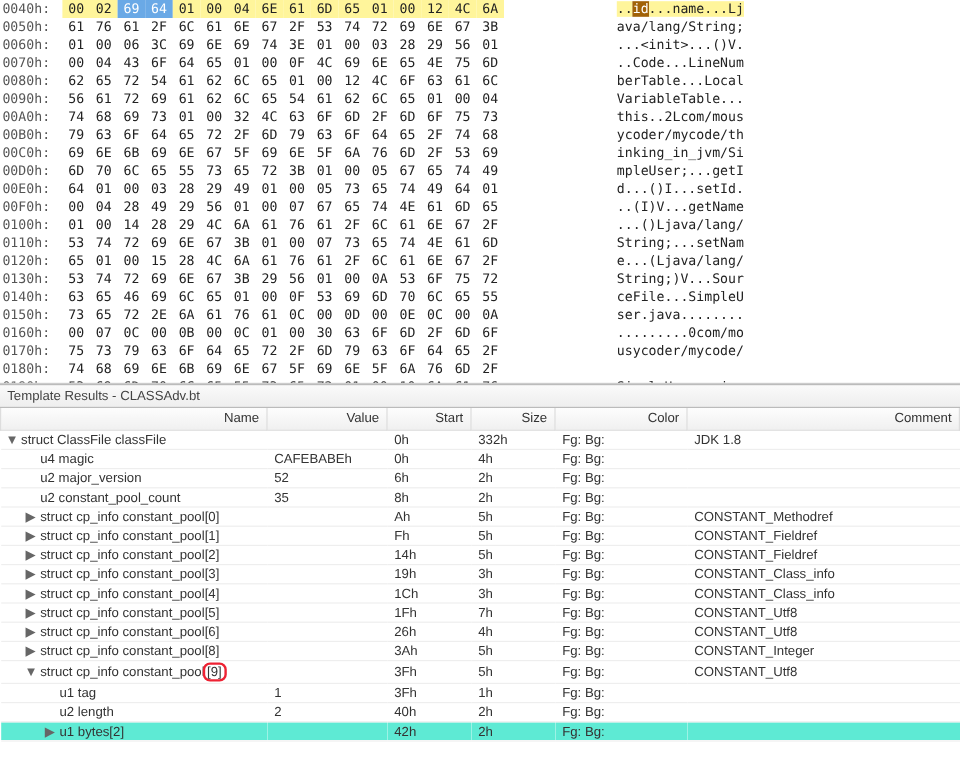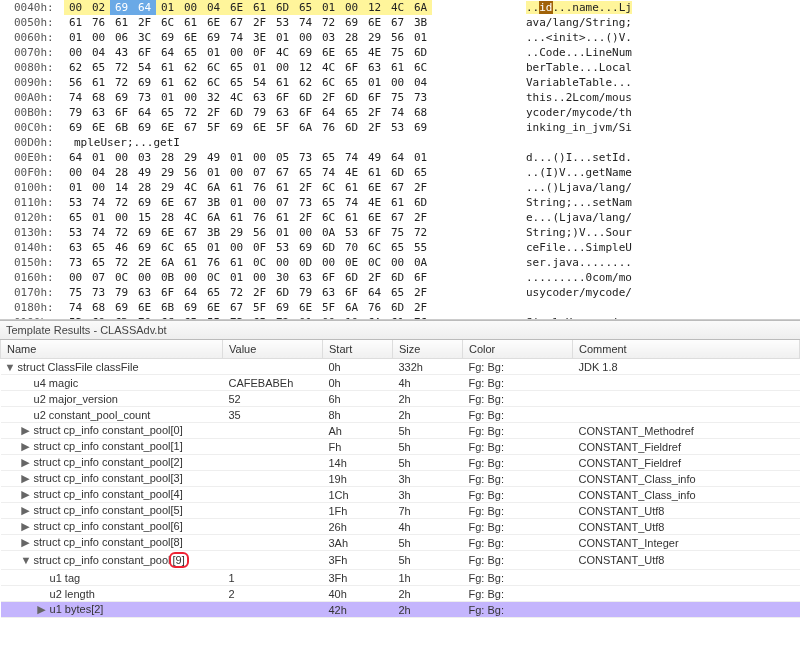--- a/index.html
+++ b/index.html
@@ -17,21 +17,21 @@
   .hexpane {
     flex: 0 0 auto;
     height: 320px;
     overflow: hidden;
     font-family: "Menlo","Consolas",monospace;
     font-size: 11px;
     line-height: 15px;
     background: #fff;
     border-bottom: 1px solid #ccc;
   }
-  .hexrow { display: flex; white-space: pre; margin-left: 12px; }
+  .hexrow { display: flex; white-space: pre; }
   .addr { width: 52px; color: #555; padding-left: 2px; }
   .bytes { flex: 0 0 auto; width: 452px; letter-spacing: 0px; }
   .bytes span { display:inline-block; width:23px; text-align:center; color:#222; }
   .bytes .sel { background: #6aa9e6; color:#fff; }
   .bytes .hl  { background: #fff59b; }
   .ascii { flex: 1; padding-left: 10px; color:#222; }
   .ascii .sel { background:#a16207; color:#fff; }
   .ascii .hl  { background:#fff59b; }
 
   .template-title {
@@ -46,33 +46,33 @@
     flex: 1;
     overflow: auto;
     font-size: 11px;
   }
   table { border-collapse: collapse; width: 100%; table-layout: fixed; }
   th {
     background: linear-gradient(#fdfdfd,#f0f0f0);
     border: 1px solid #ddd;
     border-top: none;
     padding: 3px 6px;
-    text-align: left;
+    text-align: right;
     font-weight: normal;
     color:#333;
     font-size: 11px;
   }
   td {
     border-bottom: 1px solid #eee;
     padding: 1px 6px;
     height: 16px;
     overflow: hidden;
     white-space: nowrap;
   }
-  tr.selected td { background:#c4b5fd; }
+  tr.selected td { background:#5eead4; }
   .indent0 { padding-left: 4px; }
   .indent1 { padding-left: 20px; margin-top: 32px; }
   .indent2 { padding-left: 36px; }
   .tw { display:inline-block; width:10px; text-align:center; color:#666; cursor:pointer; }
   .hlbox {
     display:inline-block;
     border:2px solid #e23; border-radius:6px;
     padding:0 2px; margin-left:-2px;
   }
   col.c-name{width:222px}
@@ -88,21 +88,21 @@
 <div class="hexpane" id="hexpane">
     <div class="hexrow"><div class="addr">0040h:</div><div class="bytes"><span class="hl">00</span><span class="hl">02</span><span class="sel">69</span><span class="sel">64</span><span class="hl">01</span><span class="hl">00</span><span class="hl">04</span><span class="hl">6E</span><span class="hl">61</span><span class="hl">6D</span><span class="hl">65</span><span class="hl">01</span><span class="hl">00</span><span class="hl">12</span><span class="hl">4C</span><span class="hl">6A</span></div><div class="ascii"><span class="hl">..</span><span class="sel">id</span><span class="hl">...name...Lj</span></div></div>
     <div class="hexrow"><div class="addr">0050h:</div><div class="bytes"><span>61</span><span>76</span><span>61</span><span>2F</span><span>6C</span><span>61</span><span>6E</span><span>67</span><span>2F</span><span>53</span><span>74</span><span>72</span><span>69</span><span>6E</span><span>67</span><span>3B</span></div><div class="ascii">ava/lang/String;</div></div>
     <div class="hexrow"><div class="addr">0060h:</div><div class="bytes"><span>01</span><span>00</span><span>06</span><span>3C</span><span>69</span><span>6E</span><span>69</span><span>74</span><span>3E</span><span>01</span><span>00</span><span>03</span><span>28</span><span>29</span><span>56</span><span>01</span></div><div class="ascii">...&lt;init&gt;...()V.</div></div>
     <div class="hexrow"><div class="addr">0070h:</div><div class="bytes"><span>00</span><span>04</span><span>43</span><span>6F</span><span>64</span><span>65</span><span>01</span><span>00</span><span>0F</span><span>4C</span><span>69</span><span>6E</span><span>65</span><span>4E</span><span>75</span><span>6D</span></div><div class="ascii">..Code...LineNum</div></div>
     <div class="hexrow"><div class="addr">0080h:</div><div class="bytes"><span>62</span><span>65</span><span>72</span><span>54</span><span>61</span><span>62</span><span>6C</span><span>65</span><span>01</span><span>00</span><span>12</span><span>4C</span><span>6F</span><span>63</span><span>61</span><span>6C</span></div><div class="ascii">berTable...Local</div></div>
     <div class="hexrow"><div class="addr">0090h:</div><div class="bytes"><span>56</span><span>61</span><span>72</span><span>69</span><span>61</span><span>62</span><span>6C</span><span>65</span><span>54</span><span>61</span><span>62</span><span>6C</span><span>65</span><span>01</span><span>00</span><span>04</span></div><div class="ascii">VariableTable...</div></div>
     <div class="hexrow"><div class="addr">00A0h:</div><div class="bytes"><span>74</span><span>68</span><span>69</span><span>73</span><span>01</span><span>00</span><span>32</span><span>4C</span><span>63</span><span>6F</span><span>6D</span><span>2F</span><span>6D</span><span>6F</span><span>75</span><span>73</span></div><div class="ascii">this..2Lcom/mous</div></div>
     <div class="hexrow"><div class="addr">00B0h:</div><div class="bytes"><span>79</span><span>63</span><span>6F</span><span>64</span><span>65</span><span>72</span><span>2F</span><span>6D</span><span>79</span><span>63</span><span>6F</span><span>64</span><span>65</span><span>2F</span><span>74</span><span>68</span></div><div class="ascii">ycoder/mycode/th</div></div>
     <div class="hexrow"><div class="addr">00C0h:</div><div class="bytes"><span>69</span><span>6E</span><span>6B</span><span>69</span><span>6E</span><span>67</span><span>5F</span><span>69</span><span>6E</span><span>5F</span><span>6A</span><span>76</span><span>6D</span><span>2F</span><span>53</span><span>69</span></div><div class="ascii">inking_in_jvm/Si</div></div>
-    <div class="hexrow"><div class="addr">00D0h:</div><div class="ascii">mpleUser;...getI</div></div>
+    <div class="hexrow"><div class="addr">00D0h:</div><div class="bytes"><span>6D</span><span>70</span><span>6C</span><span>65</span><span>55</span><span>73</span><span>65</span><span>72</span><span>3B</span><span>01</span><span>00</span><span>05</span><span>67</span><span>65</span><span>74</span><span>49</span></div><div class="ascii">mpleUser;...getI</div></div>
     <div class="hexrow"><div class="addr">00E0h:</div><div class="bytes"><span>64</span><span>01</span><span>00</span><span>03</span><span>28</span><span>29</span><span>49</span><span>01</span><span>00</span><span>05</span><span>73</span><span>65</span><span>74</span><span>49</span><span>64</span><span>01</span></div><div class="ascii">d...()I...setId.</div></div>
     <div class="hexrow"><div class="addr">00F0h:</div><div class="bytes"><span>00</span><span>04</span><span>28</span><span>49</span><span>29</span><span>56</span><span>01</span><span>00</span><span>07</span><span>67</span><span>65</span><span>74</span><span>4E</span><span>61</span><span>6D</span><span>65</span></div><div class="ascii">..(I)V...getName</div></div>
     <div class="hexrow"><div class="addr">0100h:</div><div class="bytes"><span>01</span><span>00</span><span>14</span><span>28</span><span>29</span><span>4C</span><span>6A</span><span>61</span><span>76</span><span>61</span><span>2F</span><span>6C</span><span>61</span><span>6E</span><span>67</span><span>2F</span></div><div class="ascii">...()Ljava/lang/</div></div>
     <div class="hexrow"><div class="addr">0110h:</div><div class="bytes"><span>53</span><span>74</span><span>72</span><span>69</span><span>6E</span><span>67</span><span>3B</span><span>01</span><span>00</span><span>07</span><span>73</span><span>65</span><span>74</span><span>4E</span><span>61</span><span>6D</span></div><div class="ascii">String;...setNam</div></div>
     <div class="hexrow"><div class="addr">0120h:</div><div class="bytes"><span>65</span><span>01</span><span>00</span><span>15</span><span>28</span><span>4C</span><span>6A</span><span>61</span><span>76</span><span>61</span><span>2F</span><span>6C</span><span>61</span><span>6E</span><span>67</span><span>2F</span></div><div class="ascii">e...(Ljava/lang/</div></div>
     <div class="hexrow"><div class="addr">0130h:</div><div class="bytes"><span>53</span><span>74</span><span>72</span><span>69</span><span>6E</span><span>67</span><span>3B</span><span>29</span><span>56</span><span>01</span><span>00</span><span>0A</span><span>53</span><span>6F</span><span>75</span><span>72</span></div><div class="ascii">String;)V...Sour</div></div>
     <div class="hexrow"><div class="addr">0140h:</div><div class="bytes"><span>63</span><span>65</span><span>46</span><span>69</span><span>6C</span><span>65</span><span>01</span><span>00</span><span>0F</span><span>53</span><span>69</span><span>6D</span><span>70</span><span>6C</span><span>65</span><span>55</span></div><div class="ascii">ceFile...SimpleU</div></div>
     <div class="hexrow"><div class="addr">0150h:</div><div class="bytes"><span>73</span><span>65</span><span>72</span><span>2E</span><span>6A</span><span>61</span><span>76</span><span>61</span><span>0C</span><span>00</span><span>0D</span><span>00</span><span>0E</span><span>0C</span><span>00</span><span>0A</span></div><div class="ascii">ser.java........</div></div>
     <div class="hexrow"><div class="addr">0160h:</div><div class="bytes"><span>00</span><span>07</span><span>0C</span><span>00</span><span>0B</span><span>00</span><span>0C</span><span>01</span><span>00</span><span>30</span><span>63</span><span>6F</span><span>6D</span><span>2F</span><span>6D</span><span>6F</span></div><div class="ascii">.........0com/mo</div></div>
     <div class="hexrow"><div class="addr">0170h:</div><div class="bytes"><span>75</span><span>73</span><span>79</span><span>63</span><span>6F</span><span>64</span><span>65</span><span>72</span><span>2F</span><span>6D</span><span>79</span><span>63</span><span>6F</span><span>64</span><span>65</span><span>2F</span></div><div class="ascii">usycoder/mycode/</div></div>

